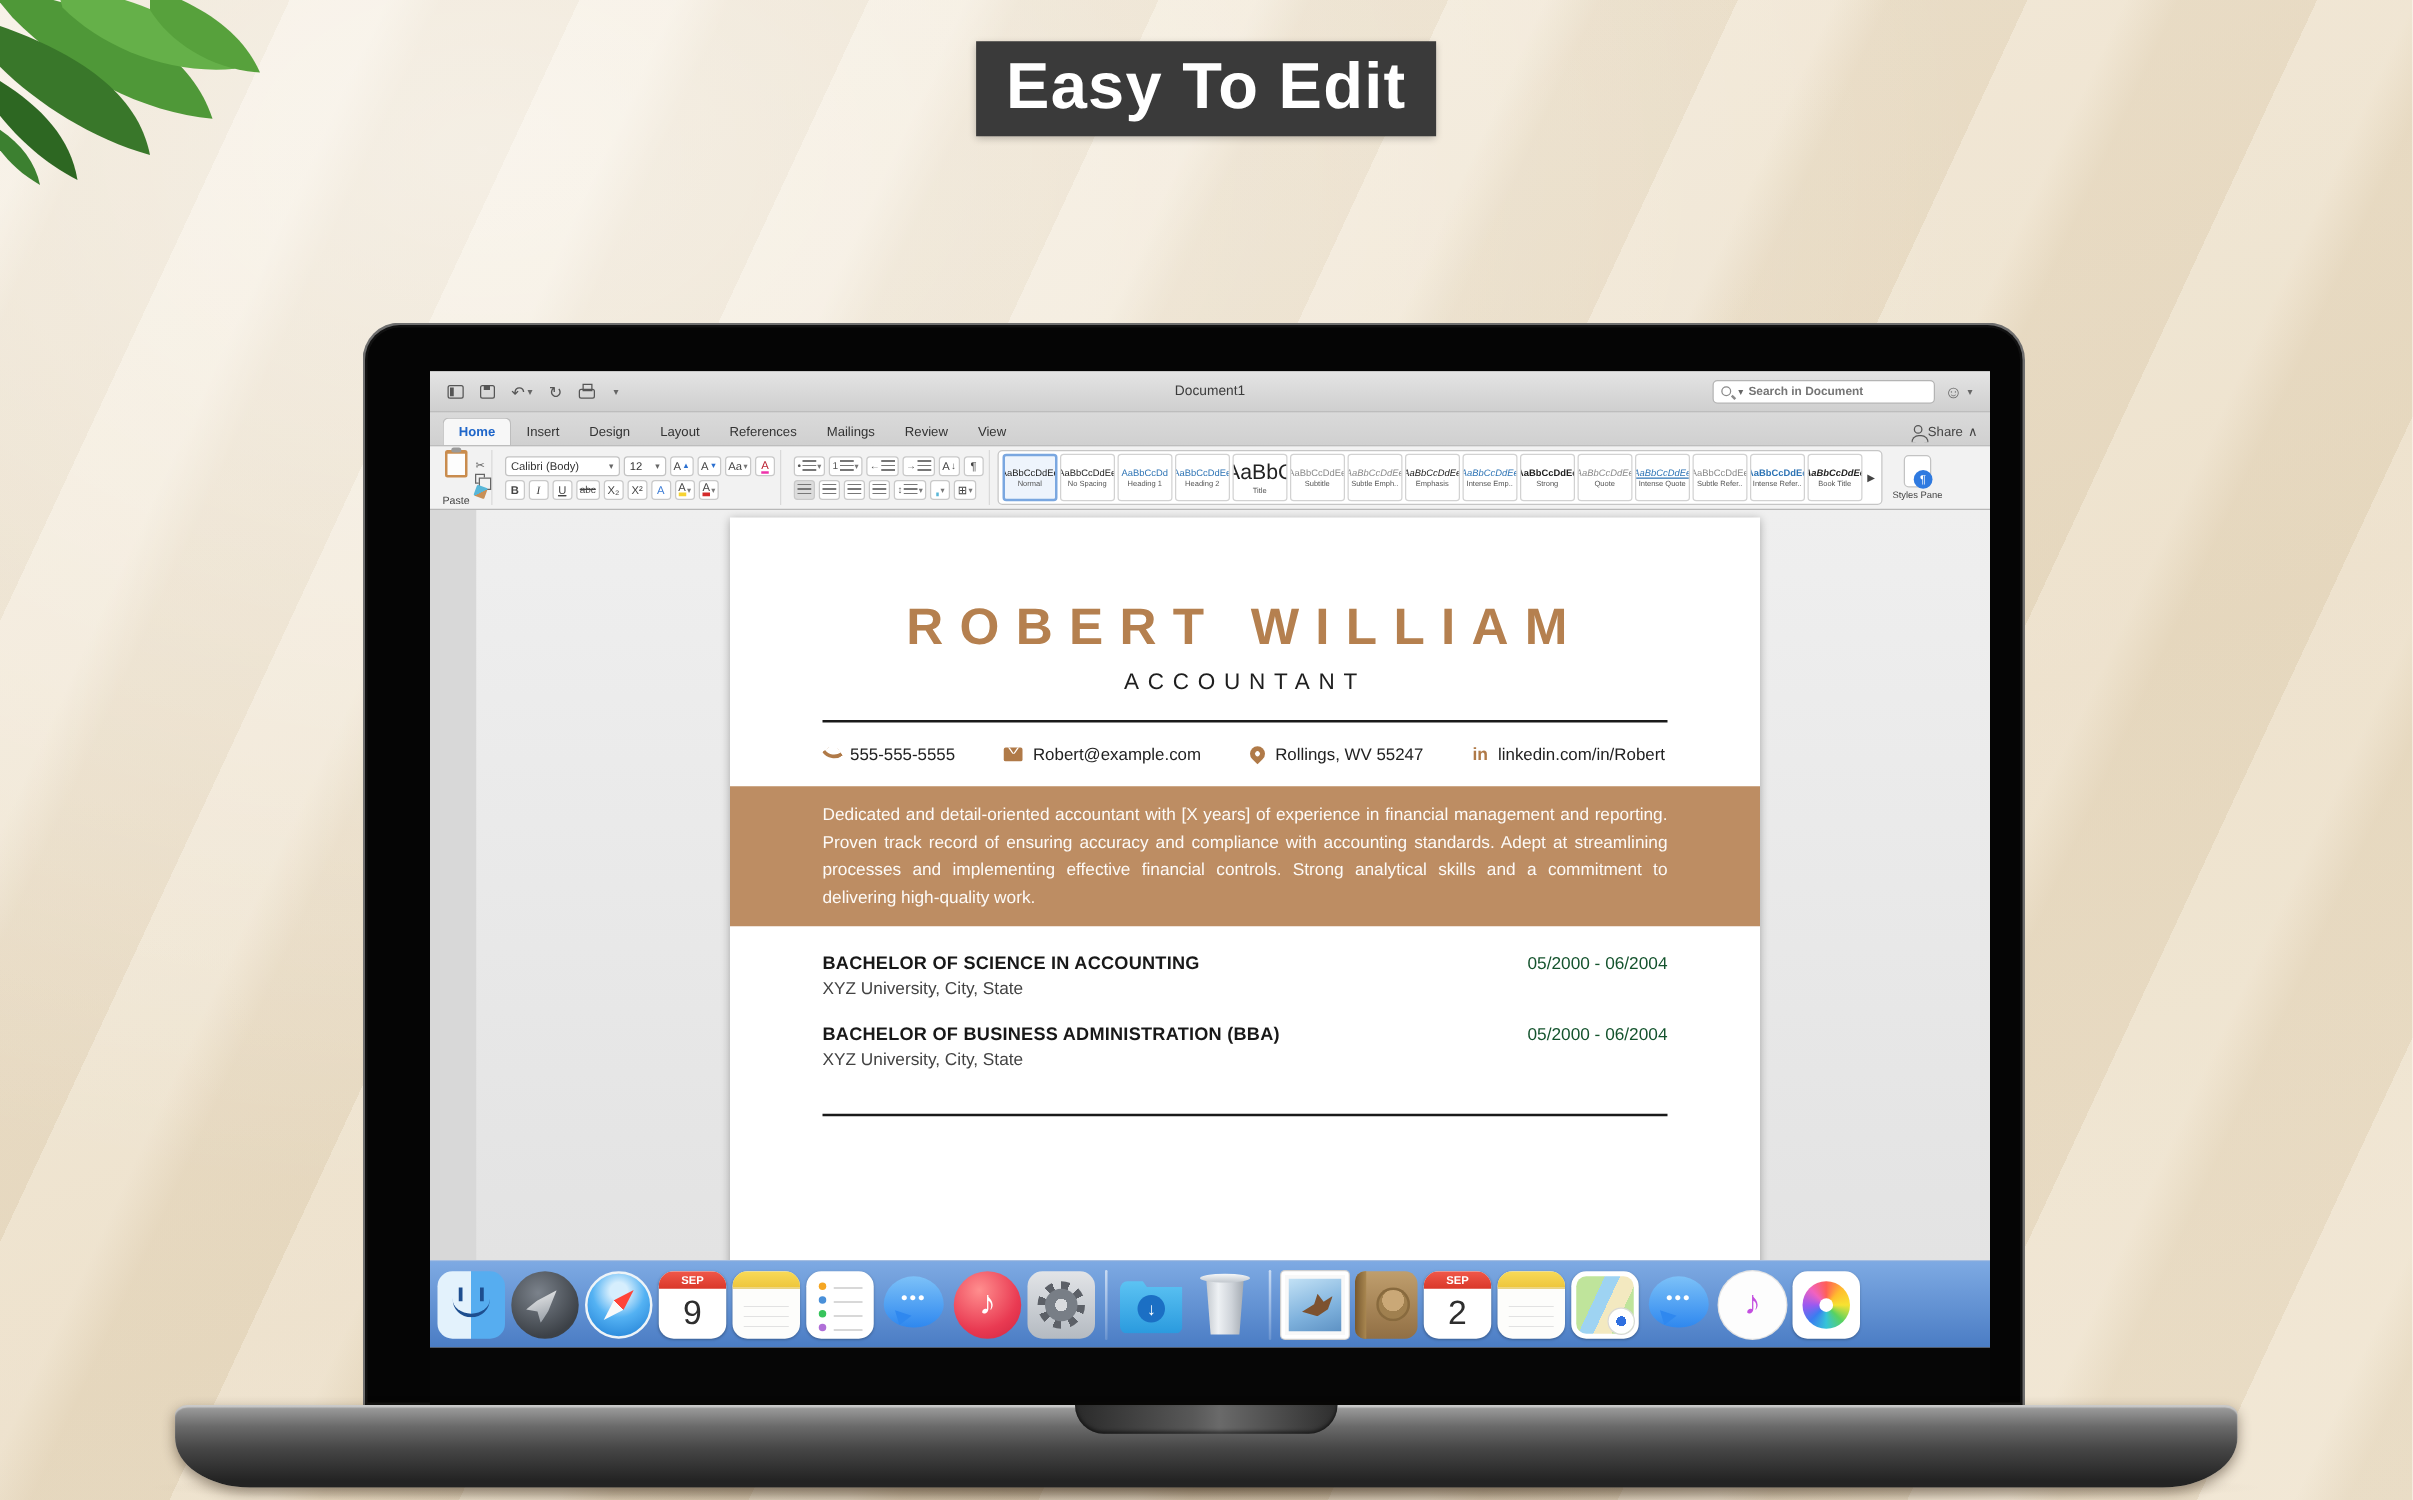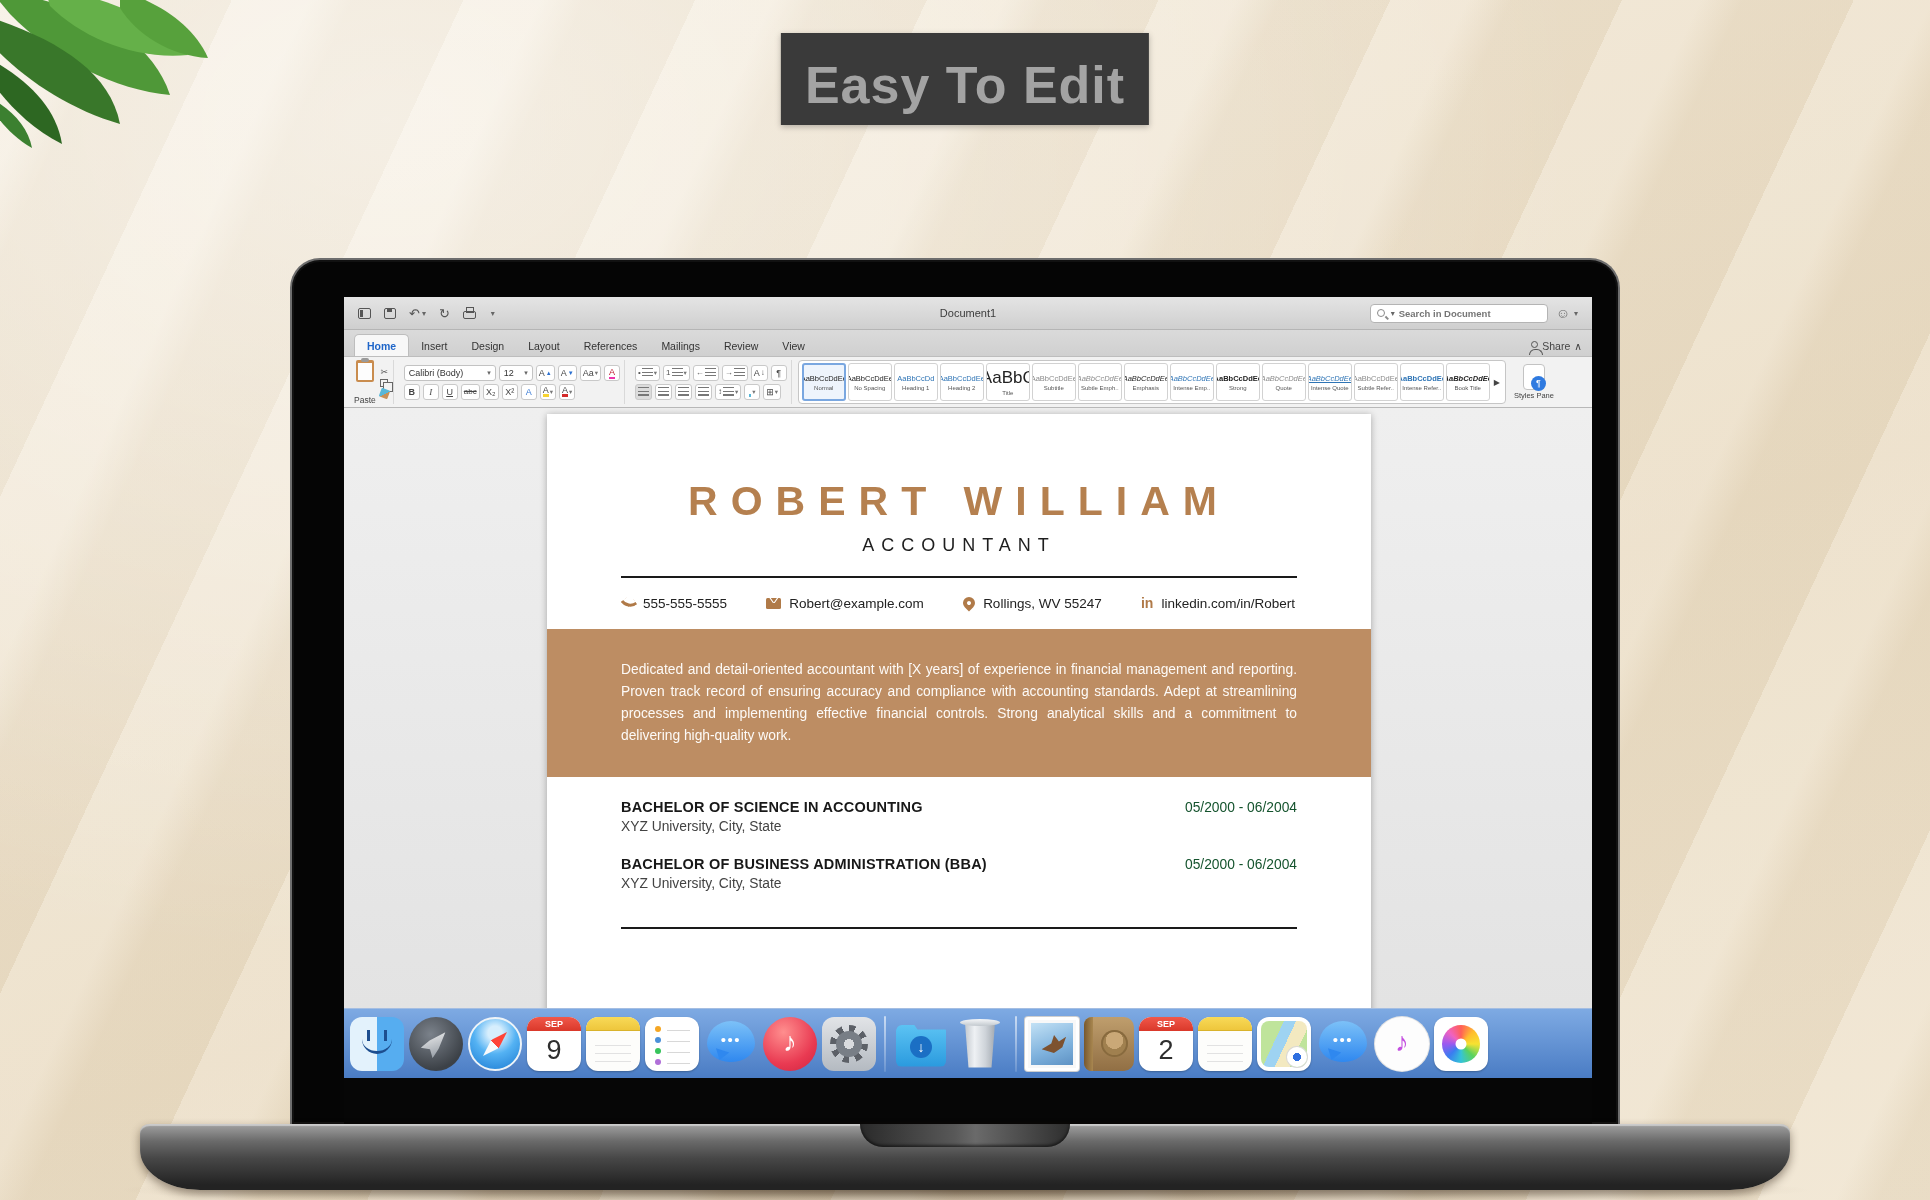--- a/index.html
+++ b/index.html
@@ -8,21 +8,21 @@
          background:
            radial-gradient(ellipse at 20% 10%, rgba(255,255,255,.5), rgba(255,255,255,0) 55%),
            repeating-linear-gradient(115deg, rgba(255,255,255,.18) 0 70px, rgba(208,192,165,.18) 110px 210px),
            linear-gradient(160deg, #f2e8d6, #eadcc3 60%, #efe3cd); }
 
   
   .plant { position:absolute; left:0; top:0; }
 
   
   .banner { position:absolute; left:50%; transform:translateX(-50%); top:33px;
-            background:#3a3a3a; color:#a3a3a3; padding:22px 24px 10px;
+            background:#3a3a3a; color:#ffffff; padding:6px 24px 10px;
             font-size:52px; font-weight:bold; letter-spacing:1px; box-shadow:0 2px 6px rgba(0,0,0,.25); }
 
   
   .floor-shadow { position:absolute; left:110px; top:1172px; width:1710px; height:36px;
             background:radial-gradient(ellipse at center, rgba(70,50,25,.45), rgba(70,50,25,0) 70%); }
   .screen { position:absolute; left:290px; top:258px; width:1330px; height:866px;
             background:#050505; border:2px solid #6e6e6e; border-bottom:none;
             border-radius:30px 30px 0 0; box-shadow: inset 0 0 0 2px #111; }
   .screen-inner { position:absolute; left:52px; right:26px; top:37px; bottom:0;
             background:#d8d8d8; display:flex; flex-direction:column; overflow:hidden; }
@@ -107,37 +107,37 @@
   .st-book .sample { font-style:italic; }
   .st-iquote .sample { text-decoration:underline; }
   .overflow-arrow { font-size:8px; color:#444; padding:0 2px; }
   .styles-pane { display:flex; flex-direction:column; align-items:center; font-size:7.5px; color:#444; gap:1px; padding:0 2px;}
   .sp-icon { width:22px; height:26px; background:#fff; border:1px solid #c3c3c3; border-radius:4px; position:relative; }
   .sp-icon::after { content:"¶"; position:absolute; right:-2px; bottom:-2px; width:15px; height:15px; border-radius:50%;
           background:#2f7ae0; color:#fff; font-size:9px; line-height:15px; text-align:center; }
 
   
   .docarea { flex:1 1 auto; position:relative; overflow:hidden;
-             background:linear-gradient(#efefef,#e3e3e3); }
+             background:linear-gradient(#efefef,#e3e3e3);margin-left:37px; }
   .page { position:absolute; left:203px; top:6px; width:824px; height:640px; background:#fff;
           box-shadow:0 1px 7px rgba(0,0,0,.3); padding-top:64px; }
   .r-name { text-align:center; color:#b5804f; font-size:41px; font-weight:bold; letter-spacing:13px; }
   .r-role { text-align:center; color:#1e1e1e; font-size:18px; letter-spacing:7px; margin-top:10px; }
   .r-hr { border-top:2.2px solid #1a1a1a; margin:20px 74px 0; }
   .contacts { display:flex; justify-content:space-between; padding:0 76px; margin-top:17px; }
   .citem { display:inline-flex; align-items:center; gap:8px; font-size:13.5px; color:#222; }
   .ic-phone { width:12px; height:12px; border-left:3px solid #b07a48; border-bottom:3px solid #b07a48;
           border-radius:0 0 0 12px; transform:rotate(-36deg); }
   .ic-mail { width:15px; height:11px; background:#b07a48; border-radius:1.5px; position:relative; overflow:hidden;}
   .ic-mail::before { content:""; position:absolute; left:0; top:-6px; width:15px; height:11px;
           background:#fff; transform:rotate(0deg); clip-path:polygon(0 0,50% 100%,100% 0, 100% 20%, 50% 115%, 0 20%);}
   .ic-pin { width:12px; height:12px; background:#b07a48; border-radius:50% 50% 50% 0; transform:rotate(-45deg); position:relative;}
   .ic-pin::after { content:""; position:absolute; left:4px; top:4px; width:4px; height:4px; border-radius:50%; background:#fff; }
   .ic-in { color:#b07a48; font-weight:bold; font-size:14px; }
-  .band { margin-top:18px; background:#bd8d63; color:#fdfaf7; padding:30px 74px;
+  .band { margin-top:18px; background:#bd8d63; color:#fdfaf7; padding:12px 74px;
           font-size:13.8px; line-height:22px; text-align:justify; }
   .edu-h { margin:30px 74px 0; color:#b5804f; font-size:17px; font-weight:bold; letter-spacing:6px; }
   .edu-item { margin:22px 74px 0; }
   .edu-row { display:flex; justify-content:space-between; align-items:baseline; }
   .edu-deg { font-size:14.5px; font-weight:bold; color:#181818; letter-spacing:.2px;}
   .edu-dates { font-size:13.8px; color:#14532d; }
   .edu-school { font-size:13.8px; color:#434343; margin-top:4px; }
 
   
   .dock { height:70px; flex:0 0 auto; display:flex; align-items:center; gap:5px; padding:0 6px;

